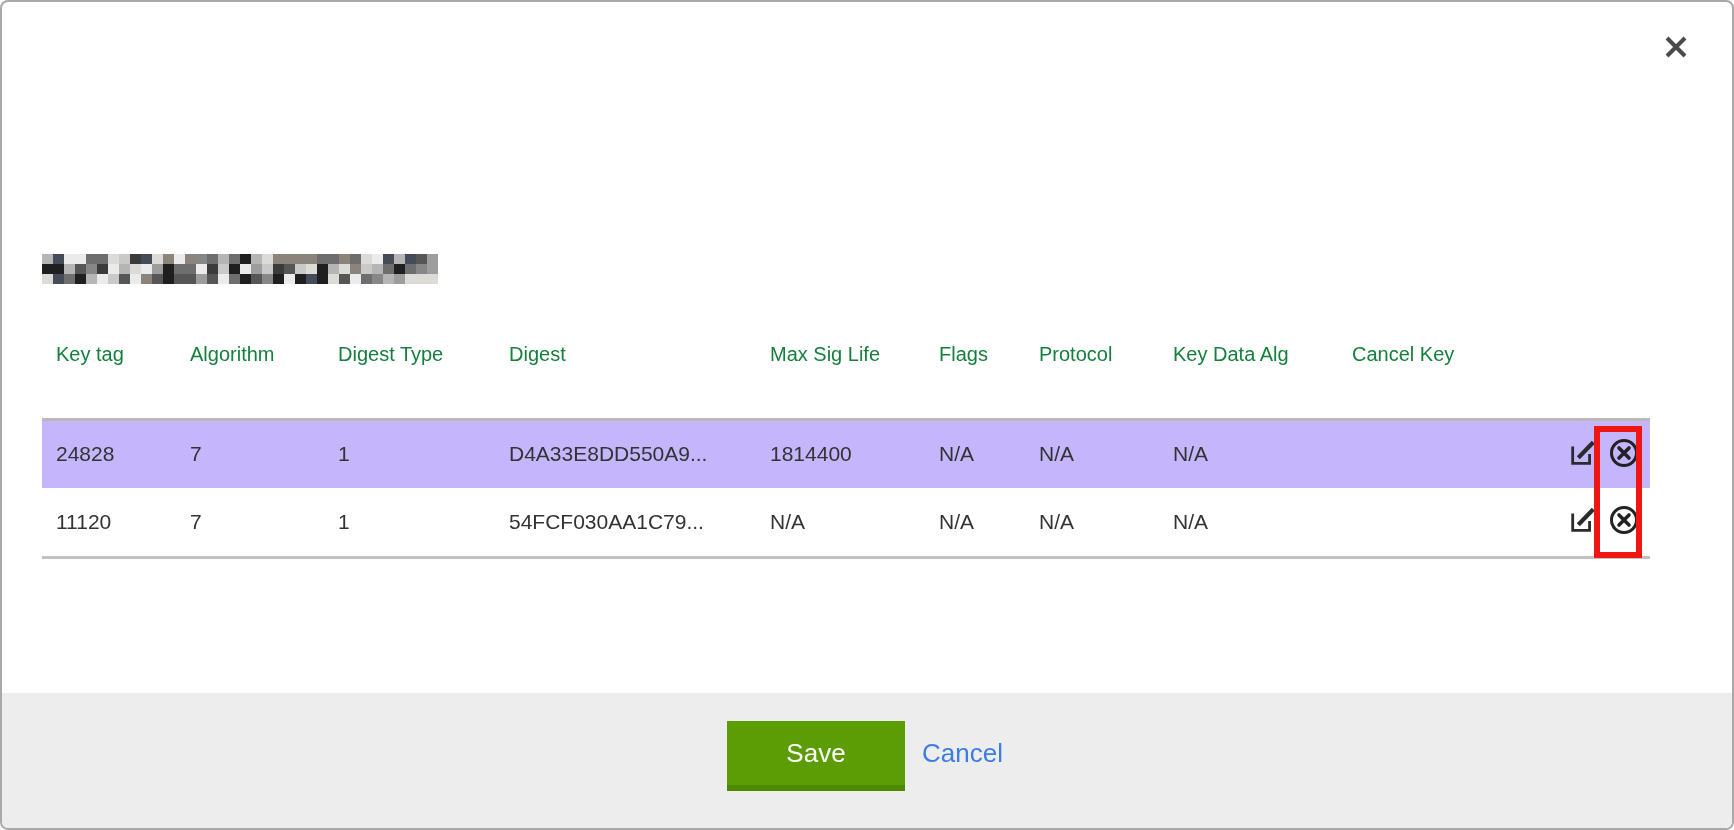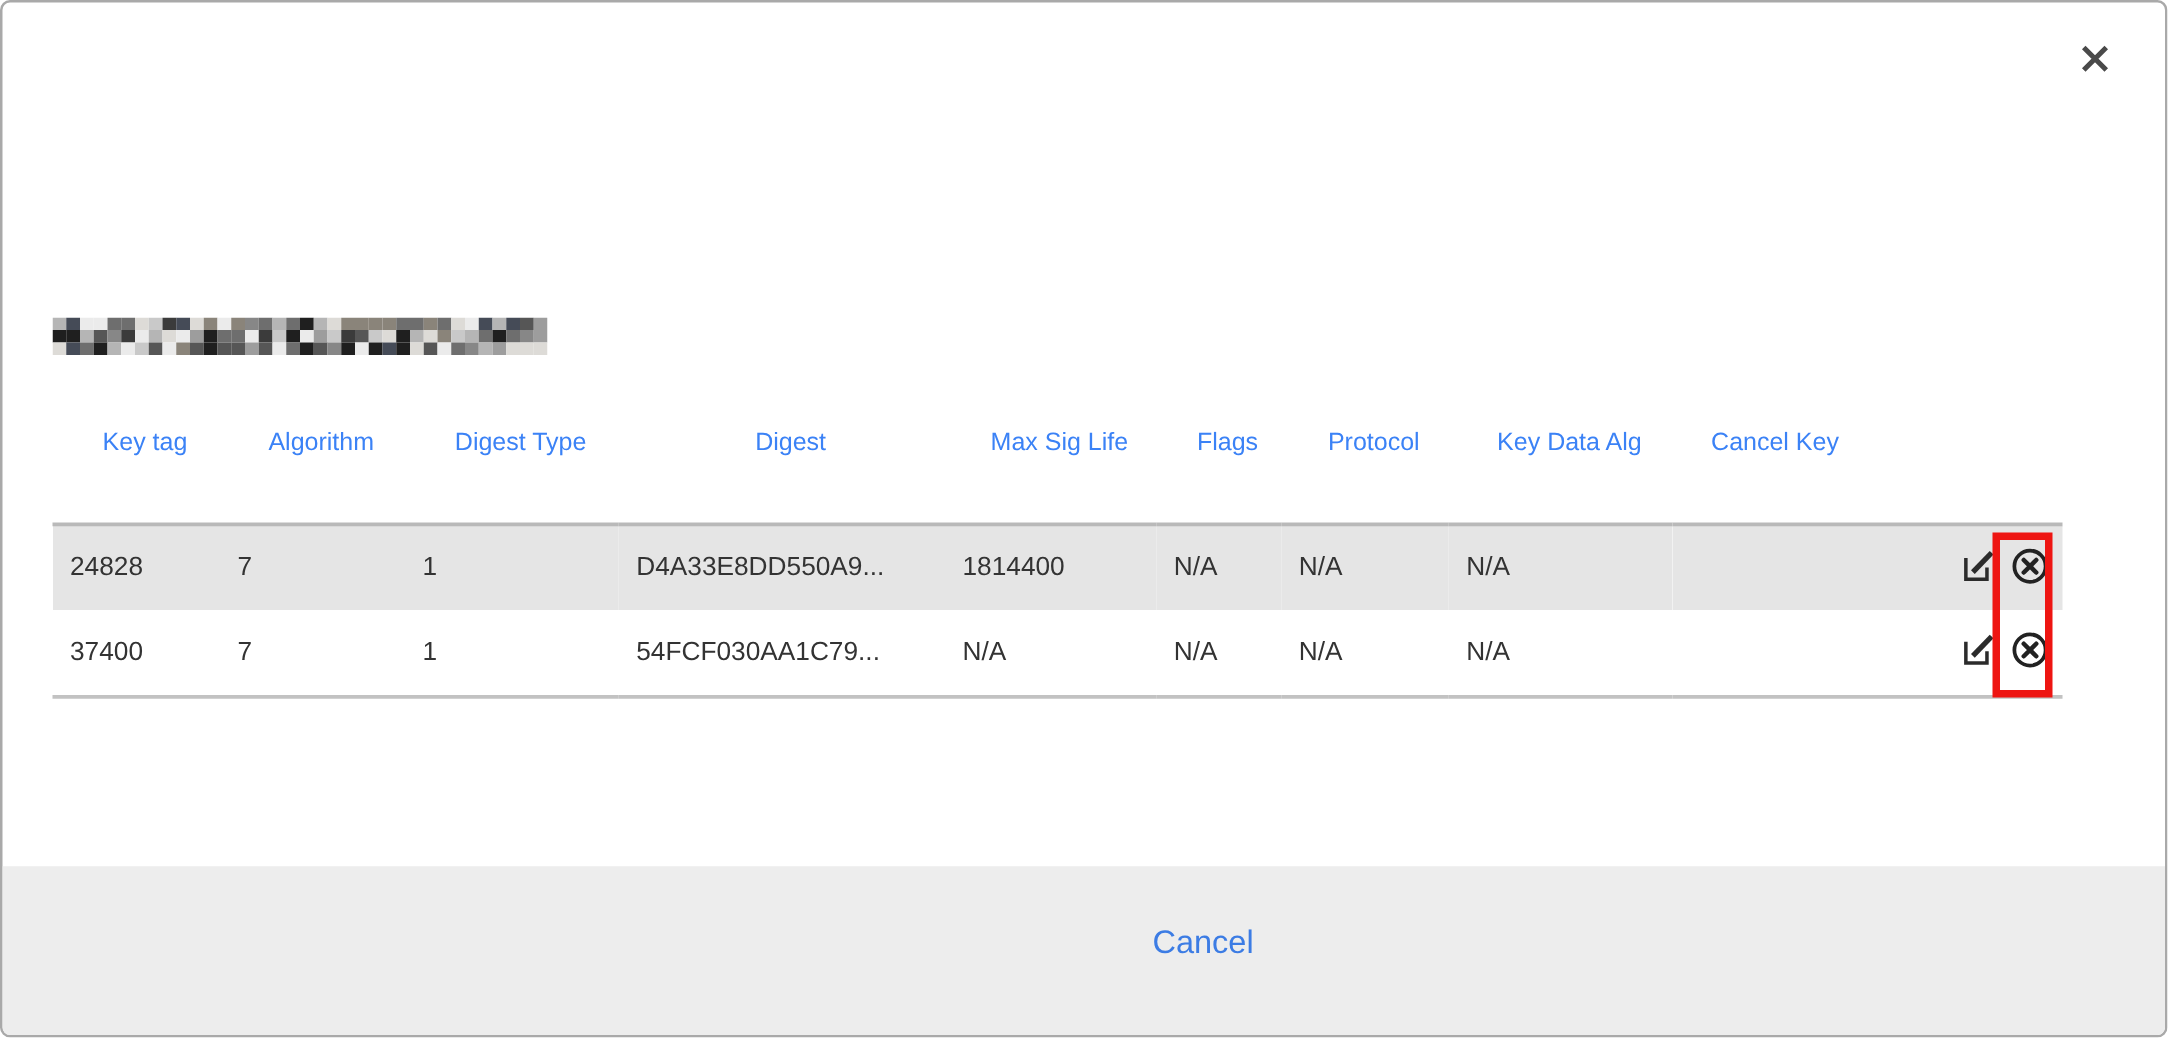--- a/index.html
+++ b/index.html
@@ -31,34 +31,34 @@
   .domain-mosaic span { display:inline-block; width:11px; height:10px; }
   .subtitle {
     position:absolute; left:40px; top:290px;
     font-size:23px; color:#3d3d3d;
   }
   .table-wrap {
     position:absolute; left:40px; top:332px; width:1608px;
   }
   table { width:100%; border-collapse:collapse; table-layout:fixed; }
   thead th {
-    text-align:center; vertical-align:top;
+    text-align:left; vertical-align:top;
     padding:9px 0 0 14px; height:85px;
-    font-weight:400; font-size:20px; color:#3b82f6;
+    font-weight:400; font-size:20px; color:#15803d;
     border-bottom:3px solid #b9b9b9;
     white-space:nowrap; overflow:hidden;
   }
   thead th:first-child { padding-left:14px; }
   tbody td {
     height:69px; padding-left:14px;
     font-size:21px; color:#333333;
     white-space:nowrap; overflow:hidden;
     vertical-align:middle;
   }
-  tbody tr.row-odd { background:#e5e5e5; }
+  tbody tr.row-odd { background:#c4b5fd; }
   tbody tr:last-child td { border-bottom:3px solid #c2c2c2; }
   td.actions-cell { text-align:right; padding-right:10px; padding-left:0; }
   .icon-btn {
     display:inline-block; vertical-align:middle;
     background:none; border:none; cursor:pointer; padding:0; margin-left:4px;
   }
   .annotation-rect {
     position:absolute; left:1552px; top:92px;
     width:48px; height:132px;
     border:6px solid #ee1512;
@@ -160,21 +160,21 @@
               <span>
                 <svg width="32" height="32" viewBox="0 0 32 32">
                   <circle cx="16" cy="16" r="12.5" fill="none" stroke="#222222" stroke-width="3"></circle>
                   <path d="M11 11 L21 21 M21 11 L11 21" stroke="#222222" stroke-width="3.6" stroke-linecap="round" fill="none"></path>
                 </svg>
               </span>
             </button>
           </td>
         </tr>
         <tr>
-          <td>37400</td>
+          <td>11120</td>
           <td>7</td>
           <td>1</td>
           <td>54FCF030AA1C79...</td>
           <td>N/A</td>
           <td>N/A</td>
           <td>N/A</td>
           <td>N/A</td>
           <td></td>
           <td class="actions-cell">
             <button class="icon-btn">
@@ -195,16 +195,17 @@
             </button>
           </td>
         </tr>
       </tbody>
     </table>
     <div class="annotation-rect"></div>
   </div>
 
 
   <div class="footer">
+    <button class="save-btn">Save</button>
     <a class="cancel-link">Cancel</a>
   </div>
 
 </div>
 
 </body></html>

